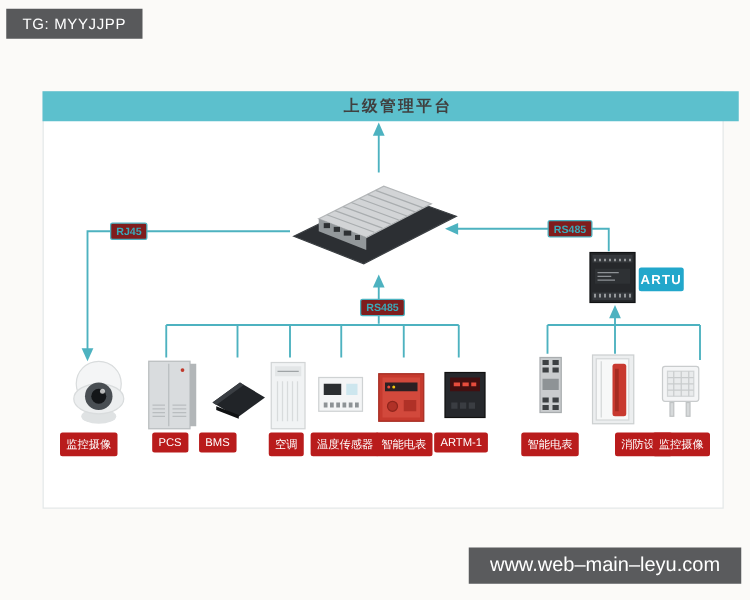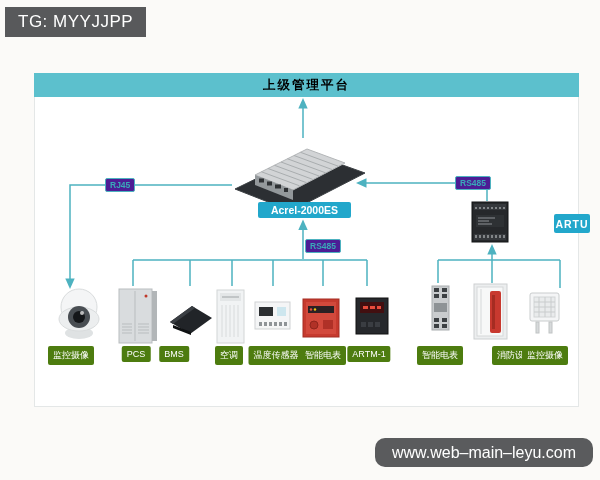--- a/index.html
+++ b/index.html
@@ -1,36 +1,36 @@
 <!DOCTYPE html>
 <html><head>
 <meta charset="utf-8">
 <style>
   html,body{margin:0;padding:0;background:#fff;}
   .page{position:relative;width:600px;height:480px;background:#fbfaf8;overflow:hidden;
         font-family:"Liberation Sans","DejaVu Sans",sans-serif;}
   .diagram-box{position:absolute;left:34px;top:73px;width:545px;height:334px;
         background:#ffffff;border:1px solid #e4e7e7;box-sizing:border-box;}
   .header-bar{position:absolute;left:34px;top:73px;width:545px;height:24px;
-        background:#5cc0cd;color:#000000;font-size:12.5px;font-weight:bold;letter-spacing:2px;
-        display:flex;align-items:center;justify-content:center;}
+        background:#5cc0cd;color:#404040;font-size:12.5px;font-weight:bold;letter-spacing:2px;
+        display:flex;align-items:center;justify-content:center;padding-left:12px;}
   .badge{position:absolute;left:5px;top:7px;background:#58595b;color:#fff;
-        font-size:17px;letter-spacing:.5px;padding:5px 13px;}
+        font-size:12px;letter-spacing:.5px;padding:5px 13px;}
   .watermark{position:absolute;left:375px;top:438px;width:218px;height:29px;
         background:#5a5b5d;color:#fff;font-size:16px;
-        display:flex;align-items:center;justify-content:center;border-radius:10px;}
+        display:flex;align-items:center;justify-content:center;}
   .lines{position:absolute;left:0;top:0;pointer-events:none;}
   .device{position:absolute;}
   .solid-label{position:absolute;background:#22a7cb;color:#fff;border-radius:2px;
         display:flex;align-items:center;justify-content:center;}
   .gateway-label{left:258px;top:202px;width:93px;height:16px;font-size:10.5px;font-weight:bold;}
-  .artu-label{left:511px;top:214px;width:36px;height:19px;font-size:10.5px;font-weight:bold;letter-spacing:1px;margin-left:43px;}
-  .outline-label{position:absolute;background:#4c1d95;border:1px solid #4db2c0;color:#3aa9b8;
-        font-size:8.5px;font-weight:bold;border-radius:2px;padding:1px 4px;white-space:nowrap;margin-left:17px;}
-  .dev-label{position:absolute;top:346px;transform:translateX(-50%);background:#4d7c0f;
+  .artu-label{left:511px;top:214px;width:36px;height:19px;font-size:10.5px;font-weight:bold;letter-spacing:1px;}
+  .outline-label{position:absolute;background:#7f1d1d;border:1px solid #4db2c0;color:#3aa9b8;
+        font-size:8.5px;font-weight:bold;border-radius:2px;padding:1px 4px;white-space:nowrap;}
+  .dev-label{position:absolute;top:346px;transform:translateX(-50%);background:#b91c1c;
         color:#fff;font-size:9px;padding:3px 5px;border-radius:2px;white-space:nowrap;}
 </style>
 </head>
 <body>
 
 <div class="page">
 
   <div class="diagram-box"></div>
   <div class="header-bar">
     <span>上级管理平台</span>
@@ -73,21 +73,20 @@
       <polygon points="22,42 60,57 60,67 22,52" fill="#93989b"></polygon>
       <g fill="#2e3134">
         <rect x="26" y="45.5" width="5" height="4"></rect>
         <rect x="34" y="48.5" width="5" height="4"></rect>
         <rect x="42" y="51.5" width="6" height="4"></rect>
         <rect x="51" y="55" width="4" height="4"></rect>
       </g>
     </svg>
   </div>
 
-  <div class="solid-label gateway-label">Acrel-2000ES</div>
   <div class="solid-label artu-label">ARTU</div>
 
   <div class="outline-label" style="left:88px;top:178px">RJ45</div>
   <div class="outline-label" style="left:288px;top:239px">RS485</div>
   <div class="outline-label" style="left:438px;top:176px">RS485</div>
 
   <div class="device" style="left:471px;top:201px;width:38px;height:42px">
     <svg width="38" height="42">
       <rect x="1" y="1" width="36" height="40" fill="#26282b" stroke="#101214"></rect>
       <rect x="3" y="3" width="32" height="6" fill="#35383c"></rect>

